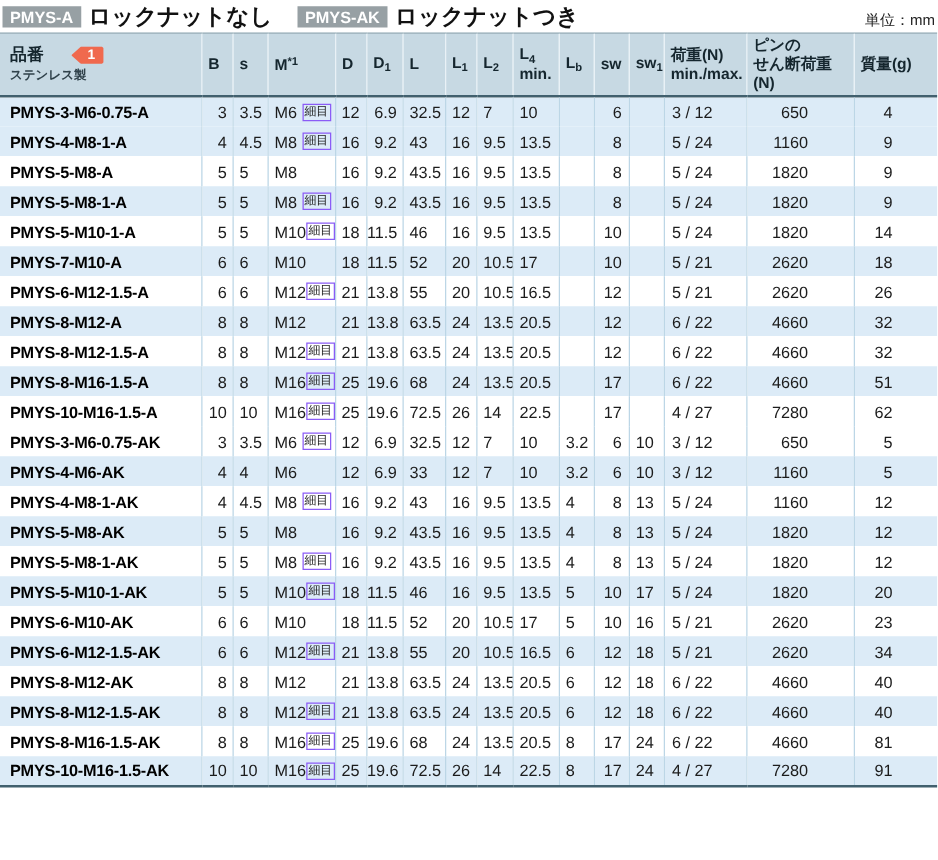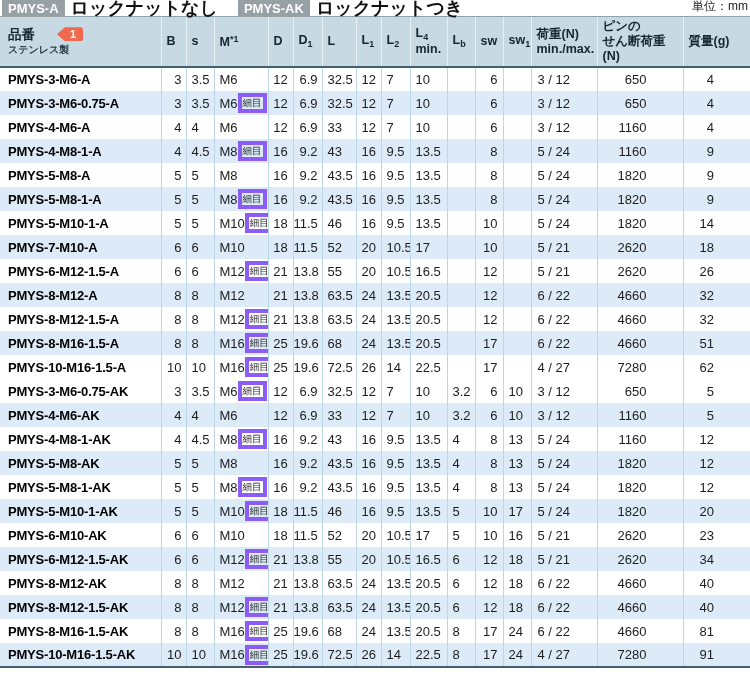--- a/index.html
+++ b/index.html
@@ -1,20 +1,20 @@
 <!DOCTYPE html>
 <html><head>
 <meta charset="utf-8">
 <style>
   html,body{margin:0;padding:0;background:#ffffff;}
   body{font-family:"Liberation Sans","DejaVu Sans",sans-serif;color:#1c1c1c;}
   .page{position:relative;width:750px;height:688px;background:#fff;overflow:hidden;}
 
   
-  .topbar{height:16px;display:flex;align-items:center;gap:6px;padding-left:2px;box-sizing:border-box;}
+  .topbar{height:26px;display:flex;align-items:center;gap:6px;padding-left:2px;box-sizing:border-box;}
   .series-badge{background:#97a0a4;color:#fff;font-weight:bold;font-size:13px;padding:2px 6px;line-height:1;}
   .series-desc{font-weight:bold;font-size:18px;color:#111;margin-right:14px;}
   .unit-label{margin-left:auto;font-size:12px;color:#222;padding-right:2px;align-self:flex-end;padding-bottom:1px;}
 
   
   table{border-collapse:collapse;table-layout:fixed;width:750px;font-size:13px;}
   thead th{
     background:#c7d9e3;height:36px;padding:2px 0 2px 5px;box-sizing:border-box;
     font-weight:bold;color:#15262e;text-align:left;vertical-align:middle;
     border-left:1px solid #e9f1f6;border-top:1px solid #8aa4b0;border-bottom:2px solid #41606e;
@@ -33,21 +33,21 @@
   td.c-part{font-weight:bold;color:#000;padding-left:8px;letter-spacing:-0.2px;}
   td.al-l{text-align:left;padding-left:5px;}
   td.al-r{text-align:right;padding-right:5px;}
   td.al-c{text-align:center;}
   td.c-D1,td.c-B{padding-right:4px;}
   td.c-shear{text-align:right;padding-right:36px;}
   td.c-mass{text-align:right;padding-right:36px;}
   td.c-load{text-align:left;padding-left:6px;}
 
   .m-cell{display:flex;align-items:center;padding-left:5px;padding-right:3px;}
-  .fine-box{margin-left:auto;font-size:9.5px;border:4px solid #8b5cf6;padding:0 1px;line-height:12px;color:#1c1c1c;}
+  .fine-box{margin-left:auto;font-size:9.5px;border:1px solid #8b5cf6;padding:0 1px;line-height:12px;color:#1c1c1c;}
 
   sub.hsub{font-size:9px;vertical-align:-3px;}
   sup.hsup{font-size:9px;vertical-align:4px;}
 
   
   .ph-top{display:flex;align-items:center;gap:22px;}
   .ph-title{font-size:13.5px;font-weight:bold;}
   .part-flag{
     display:inline-flex;align-items:center;justify-content:center;
     width:26px;height:14px;background:#f0694e;color:#fff;font-weight:bold;font-size:11px;
@@ -143,85 +143,41 @@
           <th>
             <span class="h-2l">ピンの</span>
             <span class="h-2l">せん断荷重(N)</span>
           </th>
           <th>
             <span class="h-2l">質量(g)</span>
           </th>
         </tr>
     </thead>
     <tbody>
-        <tr>
-          <td class="c-part">PMYS-3-M6-A</td>
+        <tr class="alt">
+          <td class="c-part">PMYS-3-M6-0.75-A</td>
           <td class="c-B al-r">3</td>
           <td class="c-s al-l">3.5</td>
           <td>
             <span class="m-cell">
               <span>M6</span>
+              <span class="fine-box">細目</span>
             </span>
           </td>
           <td class="c-D al-c">12</td>
           <td class="c-D1 al-r">6.9</td>
           <td class="c-L al-l">32.5</td>
           <td class="c-L1 al-l">12</td>
           <td class="c-L2 al-l">7</td>
           <td class="c-L4 al-l">10</td>
           <td class="c-Lb al-l"></td>
           <td class="c-sw al-r">6</td>
           <td class="c-sw1 al-l"></td>
           <td class="c-load c-load">3 / 12</td>
           <td class="c-shear c-shear">650</td>
-          <td class="c-mass c-mass">4</td>
-        </tr>
-        <tr class="alt">
-          <td class="c-part">PMYS-3-M6-0.75-A</td>
-          <td class="c-B al-r">3</td>
-          <td class="c-s al-l">3.5</td>
-          <td>
-            <span class="m-cell">
-              <span>M6</span>
-              <span class="fine-box">細目</span>
-            </span>
-          </td>
-          <td class="c-D al-c">12</td>
-          <td class="c-D1 al-r">6.9</td>
-          <td class="c-L al-l">32.5</td>
-          <td class="c-L1 al-l">12</td>
-          <td class="c-L2 al-l">7</td>
-          <td class="c-L4 al-l">10</td>
-          <td class="c-Lb al-l"></td>
-          <td class="c-sw al-r">6</td>
-          <td class="c-sw1 al-l"></td>
-          <td class="c-load c-load">3 / 12</td>
-          <td class="c-shear c-shear">650</td>
-          <td class="c-mass c-mass">4</td>
-        </tr>
-        <tr>
-          <td class="c-part">PMYS-4-M6-A</td>
-          <td class="c-B al-r">4</td>
-          <td class="c-s al-l">4</td>
-          <td>
-            <span class="m-cell">
-              <span>M6</span>
-            </span>
-          </td>
-          <td class="c-D al-c">12</td>
-          <td class="c-D1 al-r">6.9</td>
-          <td class="c-L al-l">33</td>
-          <td class="c-L1 al-l">12</td>
-          <td class="c-L2 al-l">7</td>
-          <td class="c-L4 al-l">10</td>
-          <td class="c-Lb al-l"></td>
-          <td class="c-sw al-r">6</td>
-          <td class="c-sw1 al-l"></td>
-          <td class="c-load c-load">3 / 12</td>
-          <td class="c-shear c-shear">1160</td>
           <td class="c-mass c-mass">4</td>
         </tr>
         <tr class="alt">
           <td class="c-part">PMYS-4-M8-1-A</td>
           <td class="c-B al-r">4</td>
           <td class="c-s al-l">4.5</td>
           <td>
             <span class="m-cell">
               <span>M8</span>
               <span class="fine-box">細目</span>

